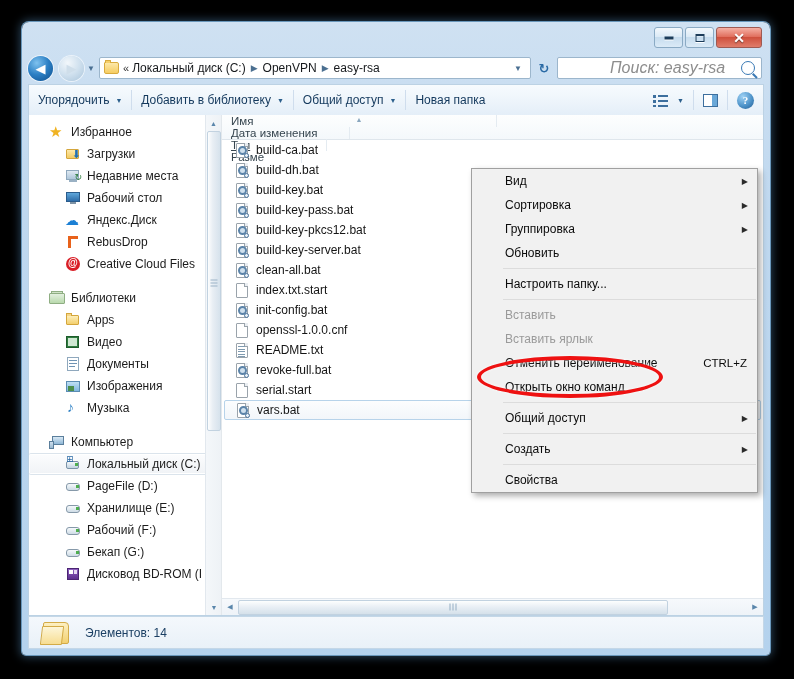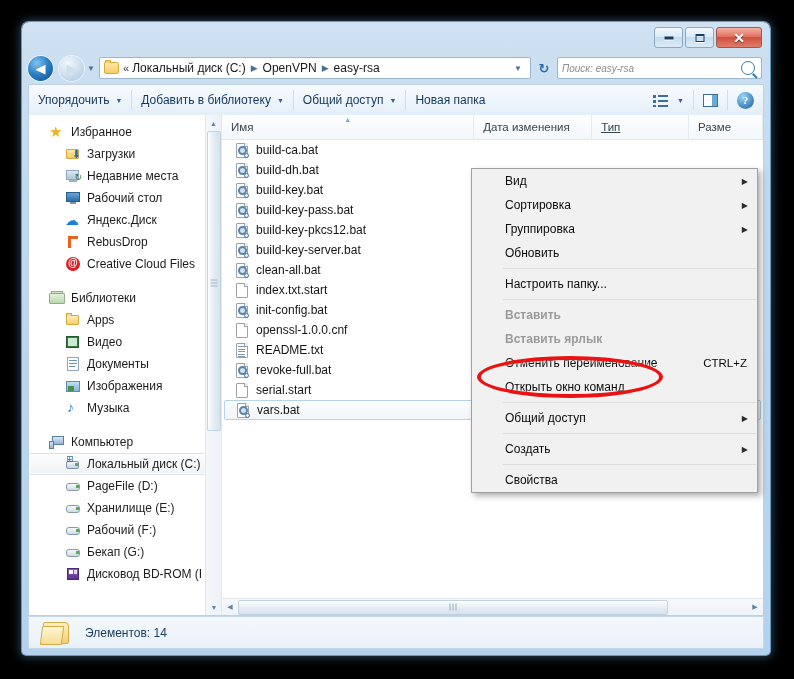--- a/index.html
+++ b/index.html
@@ -70,21 +70,21 @@
 
   .refreshbtn{width:22px;height:22px;flex:none;margin:0 2px;position:relative;
     border:1px solid transparent;box-sizing:border-box;}
   .refreshbtn .g{position:absolute;left:50%;top:50%;transform:translate(-50%,-50%);color:#2a6aa5;font-size:13px;font-weight:bold;}
 
   .searchbox{
     width:205px;height:22px;margin-right:8px;flex:none;background:#fff;
     border:1px solid #9cb6cc;border-radius:2px;box-sizing:border-box;
     display:flex;align-items:center;padding:0 4px;
   }
-  .searchbox .ph{flex:1;font-size:10px;font-style:italic;color:#8d8d8d;}
+  .searchbox .ph{flex:1;font-size:16px;font-style:italic;color:#8d8d8d;margin-left:48px;}
   .mag{width:12px;height:12px;border:1.6px solid #3a7ab5;border-radius:50%;position:relative;flex:none;margin-right:2px;}
   .mag:after{content:"";position:absolute;right:-4px;bottom:-3px;width:6px;height:1.6px;background:#3a7ab5;transform:rotate(45deg);}
 
   
   #toolbar{
     position:absolute;left:6px;top:62px;width:736px;height:31px;
     background:linear-gradient(to bottom,#f7fbfe 0%,#eef5fb 50%,#e4eef8 100%);
     border:1px solid #bcd2e4;border-bottom:none;box-sizing:border-box;
     display:flex;align-items:center;
   }
@@ -125,21 +125,21 @@
   .vscroll .thumb{position:absolute;left:1px;top:16px;width:14px;height:300px;
     background:linear-gradient(to right,#fdfefe,#e8eef4 40%,#d6e2ec);border:1px solid #c2d2e0;border-radius:2px;box-sizing:border-box;}
   .vscroll .grip{position:absolute;left:50%;top:50%;transform:translate(-50%,-50%);width:7px;height:7px;}
   .vscroll .grip i{display:block;height:1px;background:#9bb3c7;margin:2px 0;}
   .vscroll .bottomarrow{position:absolute;left:0;bottom:0;width:16px;height:16px;display:flex;align-items:center;justify-content:center;color:#5a86ab;font-size:7px;}
 
   
   #filepane{flex:1;position:relative;background:#fff;overflow:hidden;}
   #colhdr{height:24px;display:flex;
     background:linear-gradient(to bottom,#fdfefe,#f4f8fb);
-    border-bottom:1px solid #dfe6ec;position:relative;}
+    border-bottom:1px solid #dfe6ec;position:relative;flex-direction:column;}
   .col{font-size:11.5px;color:#36454f;display:flex;align-items:center;padding-left:9px;
     border-right:1px solid #e4ebf1;box-sizing:border-box;position:relative;}
   .sortmark{position:absolute;top:1px;left:50%;transform:translateX(-50%);color:#8aa7bf;font-size:7px;}
 
   .frow{height:20px;display:flex;align-items:center;padding-left:12px;font-size:12px;color:#151515;}
   .frow.selected{
     background:linear-gradient(to bottom,#fcfdfe,#f2f6fa);
     border:1px solid #b7d3ea;box-sizing:border-box;border-radius:2px;margin:0 2px 0 2px;padding-left:10px;
   }
   .ficon{width:16px;height:16px;flex:none;margin-right:6px;position:relative;}
@@ -176,21 +176,21 @@
 
   
   #ctxmenu{
     position:absolute;left:449px;top:146px;width:287px;
     background:#f1f1f1;border:1px solid #a0a0a0;box-sizing:border-box;
     box-shadow:3px 3px 6px rgba(0,0,0,.32);
     padding:0 0;
   }
   .mi{height:24px;display:flex;align-items:center;position:relative;font-size:12px;color:#0b0b0b;
       padding-left:33px;padding-right:10px;}
-  .mi.disabled{color:#9a9a9a;font-weight:bold;}
+  .mi.disabled{color:#9a9a9a;}
   .mi .sub{position:absolute;right:9px;top:50%;transform:translateY(-50%);font-size:8px;color:#2b2b2b;}
   .mi .accel{margin-left:auto;font-size:11.5px;color:#0b0b0b;}
   .msep{height:1px;background:#dcdcdc;margin:3px 1px 3px 31px;}
 
   
   #redmark{
     position:absolute;left:455px;top:334px;width:186px;height:42px;
     border:4px solid #ee1111;border-radius:50%;box-sizing:border-box;
     pointer-events:none;box-shadow:0 0 3px rgba(255,255,255,.9), inset 0 0 3px rgba(255,255,255,.9);
   }

